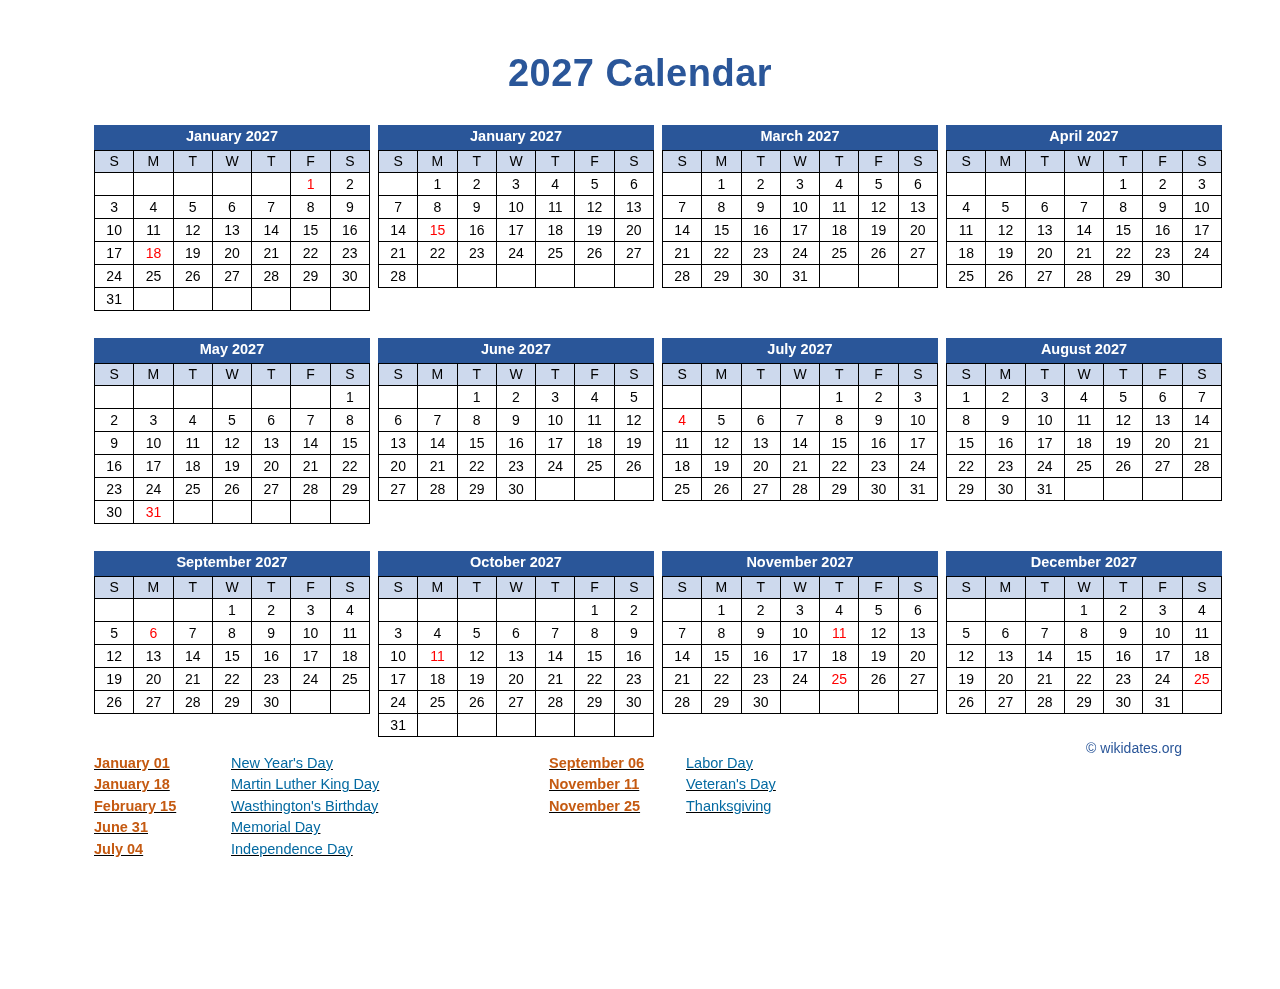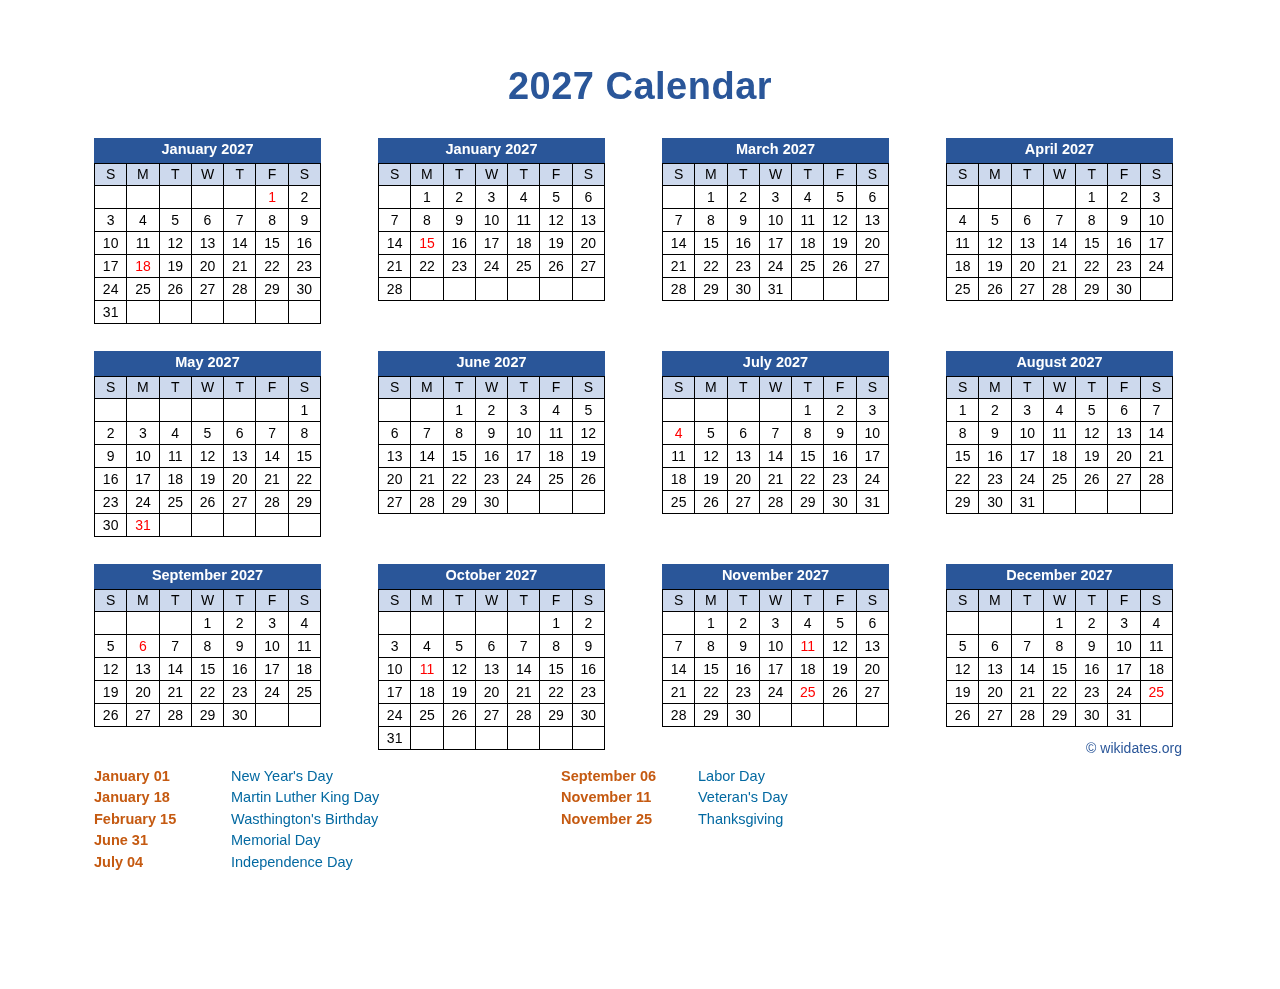--- a/index.html
+++ b/index.html
@@ -14,32 +14,32 @@
     width: 1280px;
     height: 989px;
     overflow: hidden;
   }
   .page-title {
     text-align: center;
     color: #2a5699;
     font-size: 38px;
     font-weight: bold;
     margin: 0;
-    padding-top: 65px;
+    padding-top: 52px;
     letter-spacing: 0.5px;
   }
   .calendar-grid {
     display: grid;
     grid-template-columns: repeat(4, 244px);
     column-gap: 40px;
     row-gap: 27px;
     padding: 30px 0 0 94px;
   }
   .month {
-    width: 227px;
+    width: 276px;
   }
   .month-header {
     background: #2a5699;
     color: #ffffff;
     font-size: 14.5px;
     font-weight: bold;
     text-align: center;
     padding: 4px 0 5px 0;
     line-height: 1.1;
   }
@@ -74,21 +74,22 @@
     position: absolute;
     right: 98px;
     top: 740px;
     font-size: 14px;
     color: #2a5699;
   }
   .holidays {
     display: grid;
     grid-template-columns: 455px 455px;
     padding: 18px 0 0 94px;
-    column-gap: 12px;
+    column-gap: 0;
+    text-decoration: underline;
   }
   .holiday-col { }
   .holiday-row {
     display: flex;
     align-items: baseline;
     margin-bottom: 5.5px;
   }
   .holiday-date {
     width: 137px;
     color: #c55a11;

